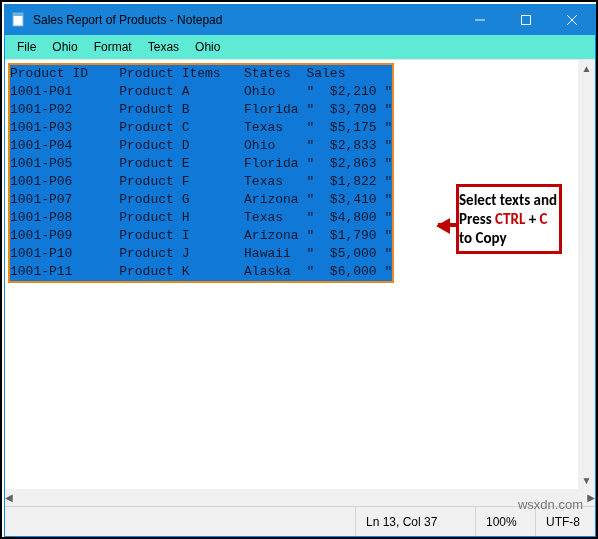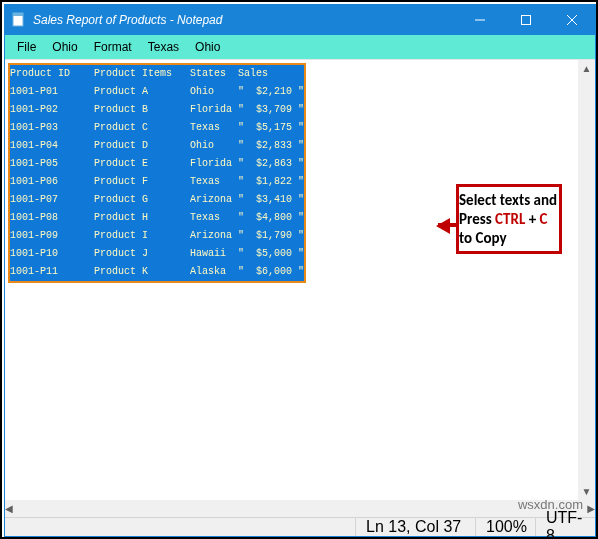--- a/index.html
+++ b/index.html
@@ -1,35 +1,35 @@
 <!DOCTYPE html>
 <html><head>
 <meta charset="utf-8">
 <style>
   * { box-sizing: border-box; margin: 0; padding: 0; }
   body { font-family: "Segoe UI", Tahoma, sans-serif; font-size: 12px; background: #fff; }
   .outer { border: 2px solid #000; width: 598px; height: 539px; position: relative; background: #fff; }
   .window { border: 1px solid #1883d7; width: 592px; height: 533px; margin: 2px; display: flex; flex-direction: column; position: relative; }
-  .titlebar { background: #1883d7; color: #ffffff; height: 30px; display: flex; align-items: center; font-style: italic; }
+  .titlebar { background: #1883d7; color: #000000; height: 30px; display: flex; align-items: center; }
   .titlebar .icon { width: 16px; height: 16px; margin: 0 6px; display: flex; align-items: center; justify-content: center; }
   .titlebar .title { flex: 1; font-size: 12px; }
   .winbtns { display: flex; height: 100%; }
   .winbtn { width: 46px; height: 100%; display: flex; align-items: center; justify-content: center; color: #fff; font-size: 13px; }
   .menubar { display: flex; padding: 2px 4px; border-bottom: 1px solid #e5e5e5; background: #5eead4; }
   .menuitem { padding: 3px 8px; font-size: 12px; }
   .content-wrap { position: relative; flex: 1; display: flex; }
   .editor { flex: 1; padding: 2px 8px; font-family: Consolas, "Courier New", monospace; font-size: 14px; position: relative; overflow: hidden; }
   .sel-border { border: 2px solid #e8891a; position: absolute; top: 3px; left: 3px; padding: 0; }
-  .sel-line { background: #1078d7; color: #fef9c3; white-space: pre; font-family: Consolas, "Courier New", monospace; font-size: 10px; line-height: 18px; }
+  .sel-line { background: #1078d7; color: #0f172a; white-space: pre; font-family: Consolas, "Courier New", monospace; font-size: 13px; line-height: 18px; }
   .scrollbar-v { width: 17px; background: #f0f0f0; display: flex; flex-direction: column; }
   .sb-arrow { height: 17px; display: flex; align-items: center; justify-content: center; color: #606060; font-size: 10px; }
   .sb-track { flex: 1; }
   .scrollbar-h { height: 17px; background: #f0f0f0; display: flex; }
   .sb-h-track { flex: 1; }
-  .statusbar { display: flex; border-top: 1px solid #d4d4d4; background: #f0f0f0; font-size: 16px; height: 19px; }
+  .statusbar { display: flex; border-top: 1px solid #d4d4d4; background: #f0f0f0; font-size: 12px; height: 30px; }
   .statusbar .cell { padding: 2px 10px; border-left: 1px solid #d4d4d4; display: flex; align-items: center; }
   .statusbar .spacer { flex: 1; }
   .instruction { position: absolute; top: 124px; right: 16px; width: 106px; border: 3px solid #c00000; padding: 4px 0; font-family: Calibri, "Segoe UI", sans-serif; font-size: 15px; font-weight: bold; line-height: 1.25; color: #c00000; background: #fff; }
   .instruction .black { color: #000; }
   .arrow-left { position: absolute; top: 158px; right: 128px; width: 0; height: 0; border-top: 8px solid transparent; border-bottom: 8px solid transparent; border-right: 14px solid #c00000; }
   .arrow-line { position: absolute; top: 163px; right: 122px; width: 18px; height: 4px; background: #c00000; }
   .watermark { position: absolute; bottom: 24px; right: 12px; color: #777; font-size: 13px; font-family: Arial, sans-serif; margin-top: 14px; }
 </style>
 </head>
 <body>

